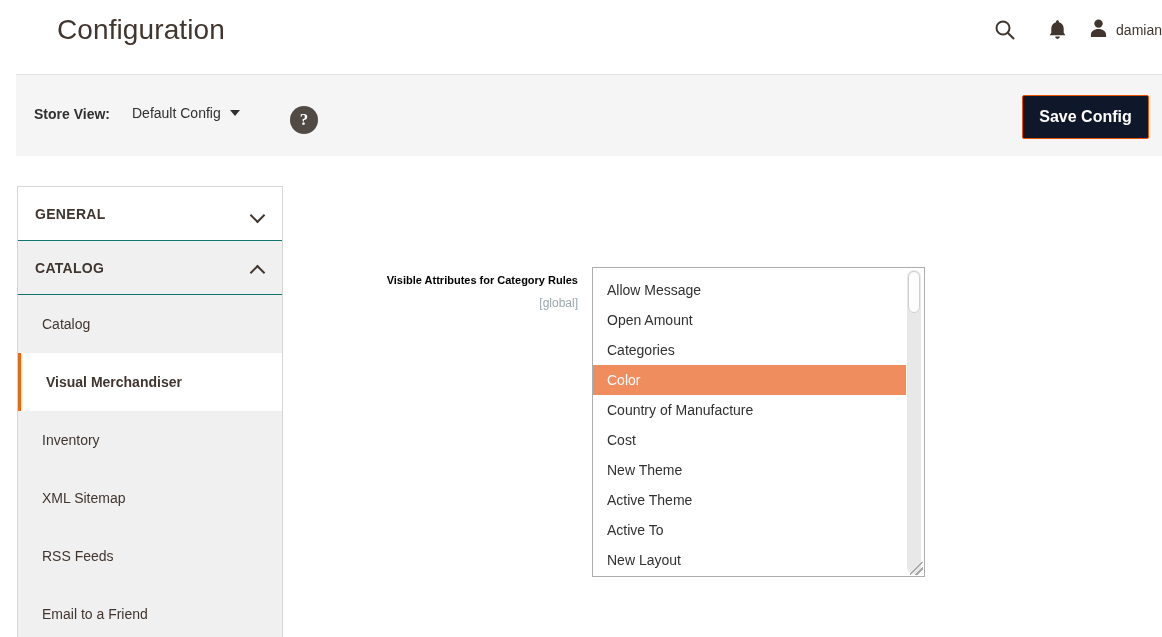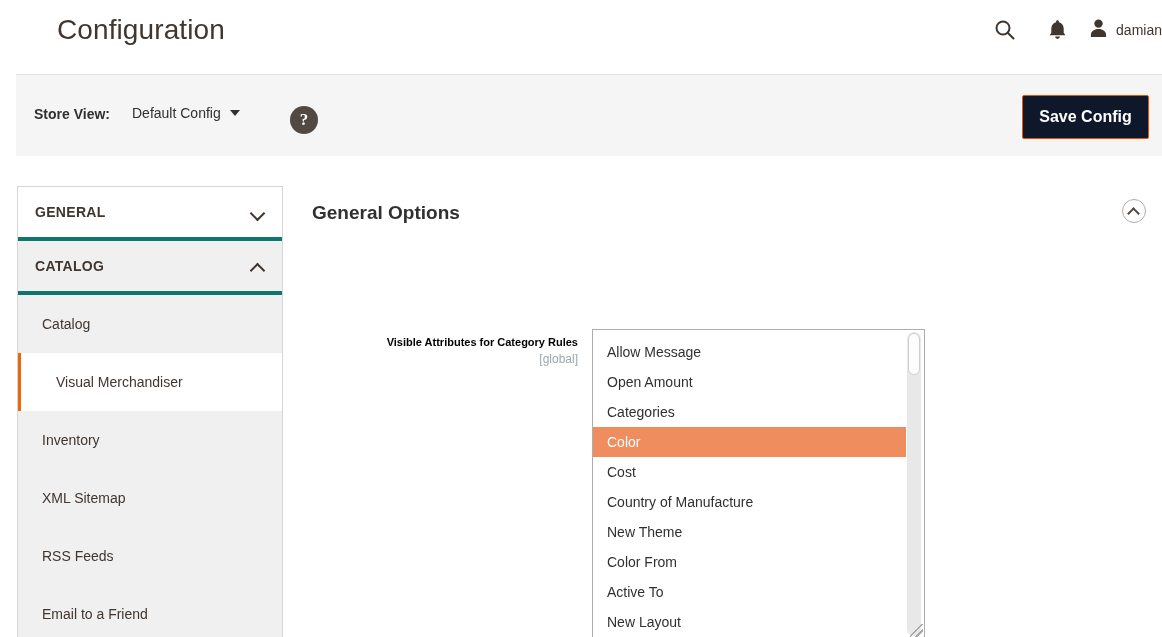--- a/index.html
+++ b/index.html
@@ -88,21 +88,21 @@
     width: 266px;
     border: 1px solid #d6d6d6; border-bottom: none;
     background: #ffffff;
   }
   .nav-section-title {
     position: relative;
     height: 54px; display: flex; align-items: center;
     padding: 0 18px 0 17px;
     font-size: 14px; font-weight: bold; color: #41362f;
     letter-spacing: .3px; cursor: pointer;
-    border-bottom: 4px solid #0f766e;
+    border-bottom: 1px solid #0f766e;
   }
   .nav-section-title.collapsed { background: #ffffff; }
   .nav-section-title.expanded  { background: #f0f0f0; }
   .nav-section-title .chev { margin-left: auto; }
   .chev {
     width: 13px; height: 8px; position: relative;
   }
   .chev::before {
     content: ""; position: absolute; left: 1px; top: 0;
     width: 9px; height: 9px;
@@ -113,22 +113,22 @@
 
   .nav-items { background: #f0f0f0; }
   .nav-item {
     position: relative;
     height: 58px; display: flex; align-items: center;
     padding-left: 24px;
     font-size: 14px; color: #41362f; cursor: pointer;
     background: #f0f0f0;
   }
   .nav-item.active {
-    background: #ffffff; font-weight: normal;
-    padding-left: 38px;
+    background: #ffffff; font-weight: bold;
+    padding-left: 28px;
   }
   .nav-item.active::before {
     content: ""; position: absolute; left: 0; top: 0; bottom: 0;
     width: 3px; background: #e8680b;
   }
 
   
   .content {
     position: absolute; left: 312px; top: 186px;
     width: 836px;
@@ -154,21 +154,21 @@
 
   .field-row { position: relative; height: 330px; }
   .field-label-wrap {
     position: absolute; left: 0; top: 86px; width: 266px;
     text-align: right;
   }
   .field-label {
     font-size: 11px; font-weight: bold; color: #000000; line-height: 17px;
   }
   .field-scope {
-    font-size: 12px; color: #9ba8ac; margin-top: 1px;
+    font-size: 12px; color: #9ba8ac; margin-top: 7px;
   }
 
   .multiselect {
     position: absolute; left: 280px; top: 81px;
     width: 333px; height: 310px;
     border: 1px solid #adadad; background: #ffffff;
     overflow: hidden;
   }
   .ms-list { position: absolute; left: 0; top: 7px; right: 18px; }
   .ms-option {
@@ -281,44 +281,38 @@
     </div>
     <div class="nav-item">
       <span>Email to a Friend</span>
     </div>
   </div>
 
 </div>
 
 <div class="content">
 
-  <div class="section-header">
-    <div class="section-title">General Options</div>
-    <div class="collapse-toggle">
-      <span class="c-chev"></span>
-    </div>
-  </div>
 
   <div class="field-row">
 
     <div class="field-label-wrap">
       <div class="field-label">Visible Attributes for Category Rules</div>
       <div class="field-scope">[global]</div>
     </div>
 
     <div class="multiselect">
       <div class="ms-list">
         <div class="ms-option">Allow Message</div>
         <div class="ms-option">Open Amount</div>
         <div class="ms-option">Categories</div>
         <div class="ms-option selected">Color</div>
+        <div class="ms-option">Country of Manufacture</div>
         <div class="ms-option">Cost</div>
-        <div class="ms-option">Country of Manufacture</div>
         <div class="ms-option">New Theme</div>
-        <div class="ms-option">Color From</div>
+        <div class="ms-option">Active Theme</div>
         <div class="ms-option">Active To</div>
         <div class="ms-option">New Layout</div>
       </div>
 
       <div class="ms-scrollbar">
         <div class="ms-thumb"></div>
       </div>
 
       <div class="ms-resize"></div>
     </div>

